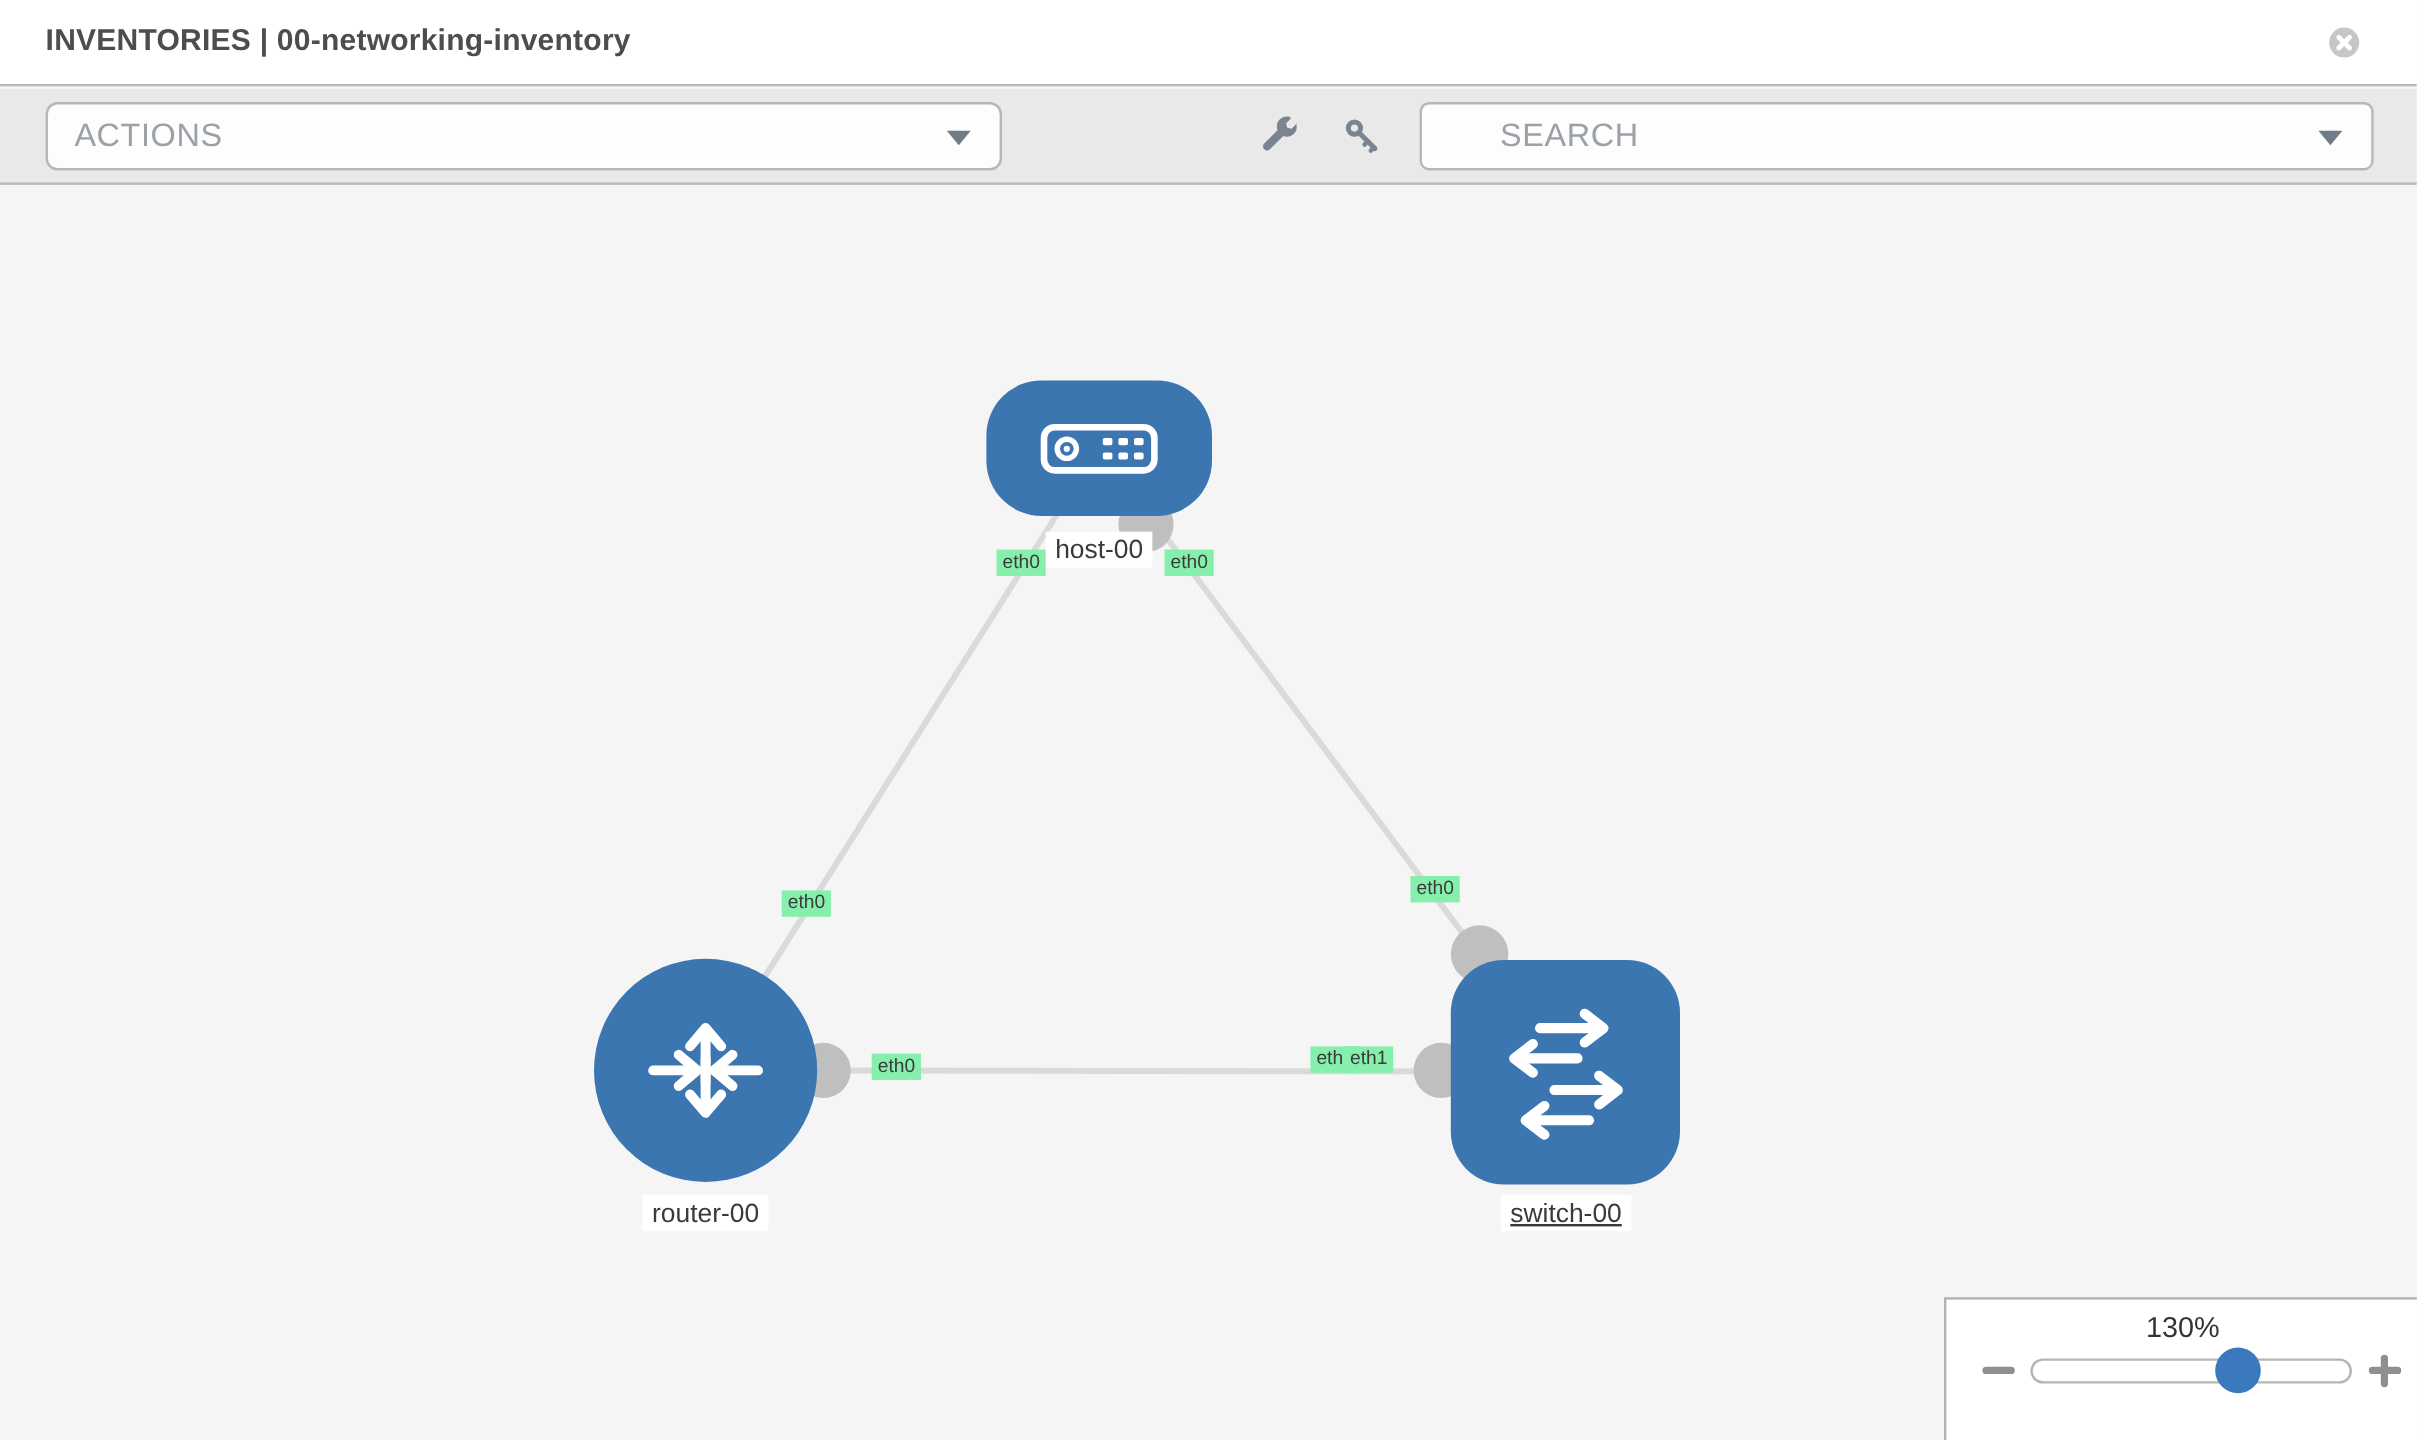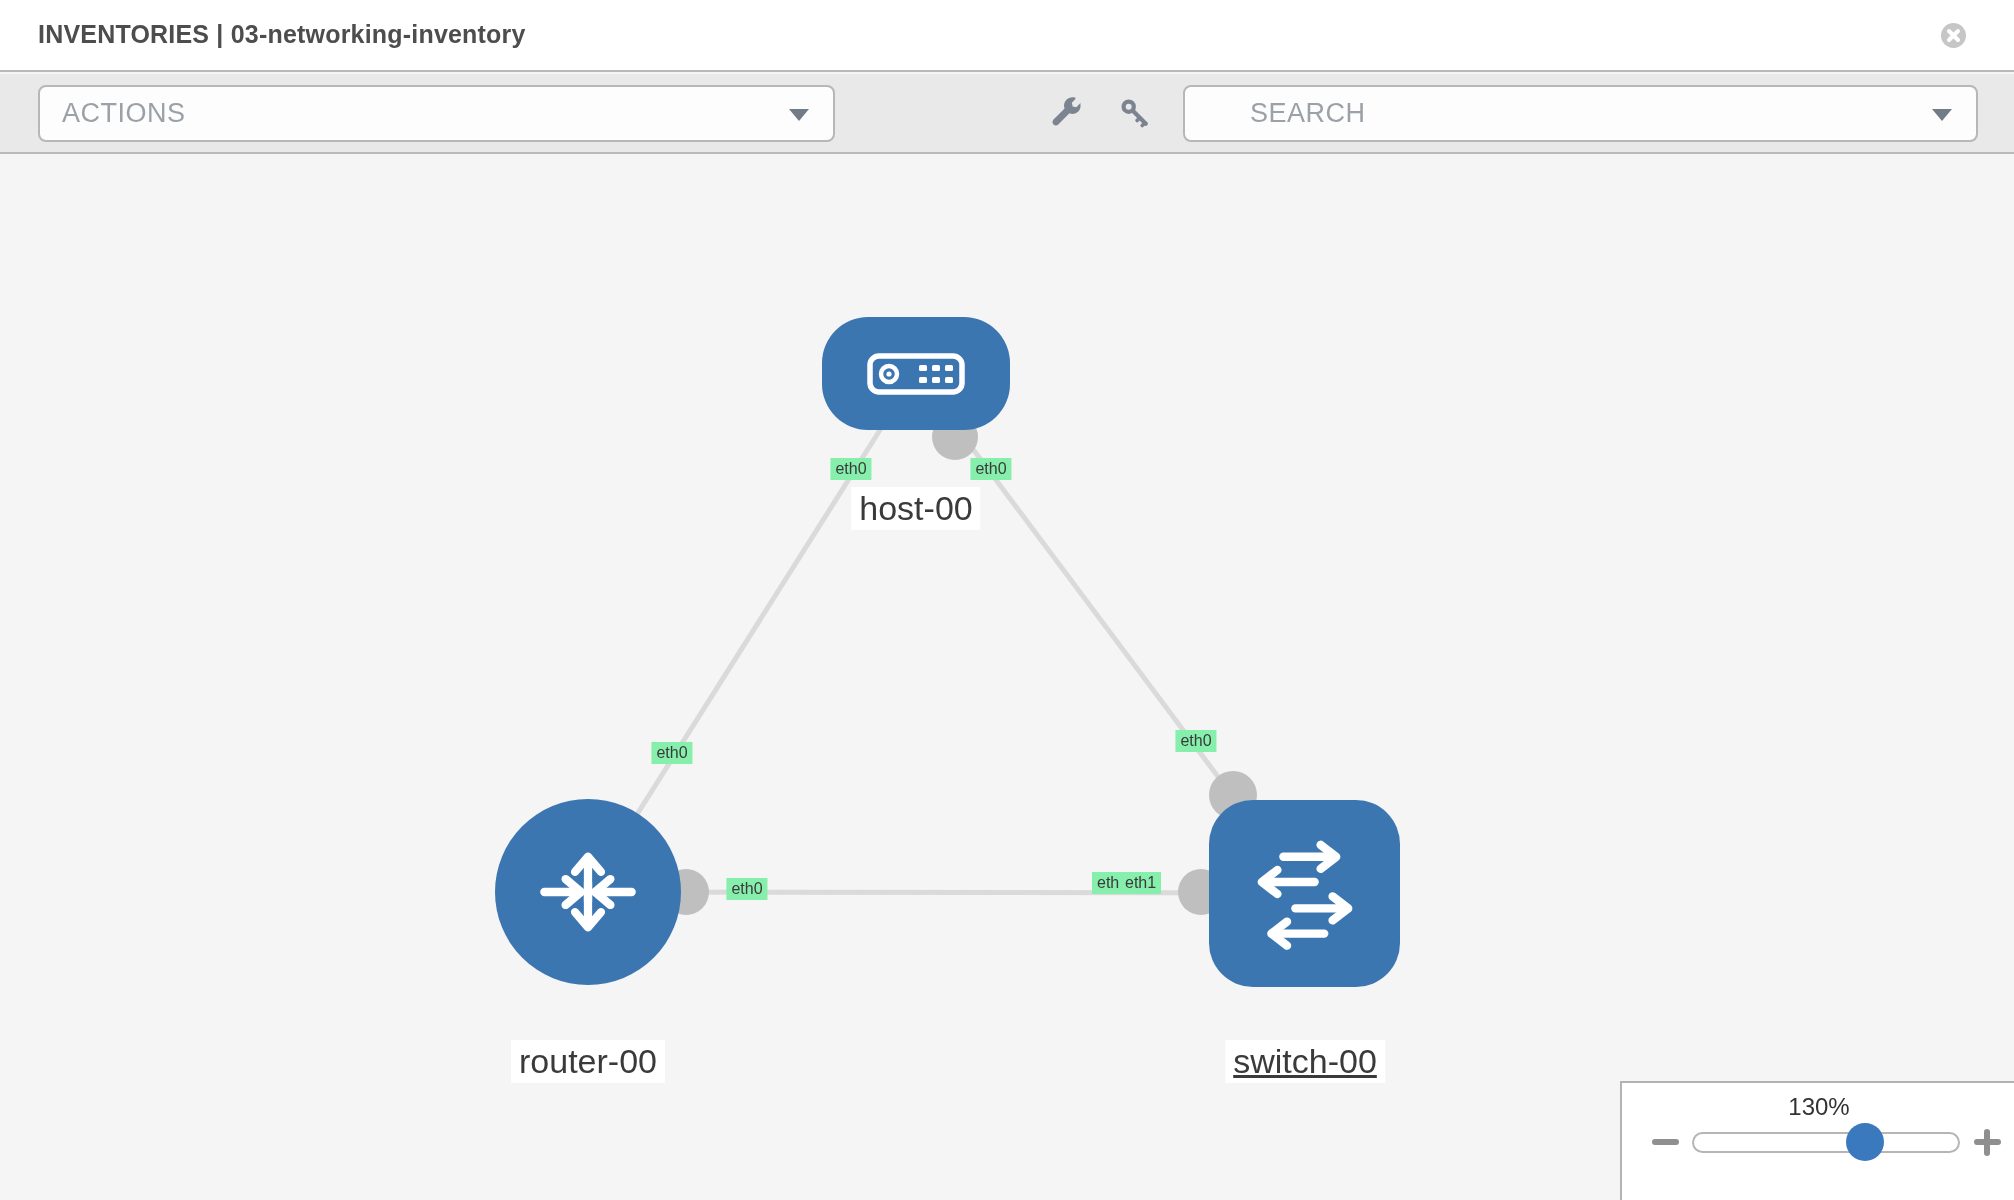--- a/index.html
+++ b/index.html
@@ -41,21 +41,21 @@
   }
   .tool-icon{position:absolute;top:21px;width:36px;height:36px;cursor:pointer;}
   
   .canvas{
     position:absolute;left:0;top:156px;width:2014px;height:1044px;background:#f5f5f5;
   }
   .links-svg{position:absolute;left:0;top:0;}
   .node{position:absolute;background:#3c76b1;display:flex;align-items:center;justify-content:center;}
   .node-label{
     position:absolute;transform:translateX(-50%);
-    background:#ffffff;color:#3a3a3a;font-size:34px;padding:2px 8px;white-space:nowrap;margin-top:44px;
+    background:#ffffff;color:#3a3a3a;font-size:22px;padding:2px 8px;white-space:nowrap;
   }
   .eth-label{
     position:absolute;transform:translate(-50%,-50%);
     background:#86efac;color:#3a3a3a;font-size:16px;padding:2px 5px;white-space:nowrap;
   }
   .eth-label.anchored{transform:none;}
   
   .zoom-panel{
     position:absolute;left:1620px;top:1081px;width:400px;height:125px;
     background:#ffffff;border:2px solid #b3b3b3;box-sizing:border-box;
@@ -81,32 +81,32 @@
     content:"";position:absolute;left:0;top:10px;width:27px;height:6px;border-radius:3px;background:#8f8f8f;
   }
   .zoom-plus::after{
     content:"";position:absolute;left:10px;top:0;width:6px;height:27px;border-radius:3px;background:#8f8f8f;
   }
 </style>
 </head>
 <body>
 
 <div class="app-header">
-  <div class="app-title">INVENTORIES | 03-networking-inventory</div>
+  <div class="app-title">INVENTORIES | 00-networking-inventory</div>
   <div class="close-btn">
     <svg width="25" height="25" viewBox="0 0 25 25">
       <line x1="8" y1="8" x2="17" y2="17" stroke="#ffffff" stroke-width="4" stroke-linecap="round"></line>
       <line x1="17" y1="8" x2="8" y2="17" stroke="#ffffff" stroke-width="4" stroke-linecap="round"></line>
     </svg>
   </div>
 </div>
 
 <div class="toolbar">
 
-  <div class="select-box" style="left:38px;width:797px;">
+  <div class="select-box" style="left:38px;width:797px;border-radius:10px;">
     <span class="ph">ACTIONS</span>
     <span class="caret"></span>
   </div>
 
   <div class="tool-icon" style="left:1049px;">
     <svg width="36" height="36" viewBox="0 0 24 24">
       <path d="M21.7 6.1c-.2-.5-.8-.6-1.2-.2l-2.3 2.3-2.4-.6-.6-2.4 2.3-2.3c.4-.4.2-1-.3-1.2-1.9-.6-4.1-.1-5.6 1.4-1.6 1.6-2 3.9-1.2 5.9L3 16.4c-.9.9-.9 2.3 0 3.2.9.9 2.3.9 3.2 0l7.4-7.4c2 .8 4.3.4 5.9-1.2 1.5-1.5 2-3.7 1.2-5.9z" fill="#7b8490"></path>
     </svg>
   </div>
 

